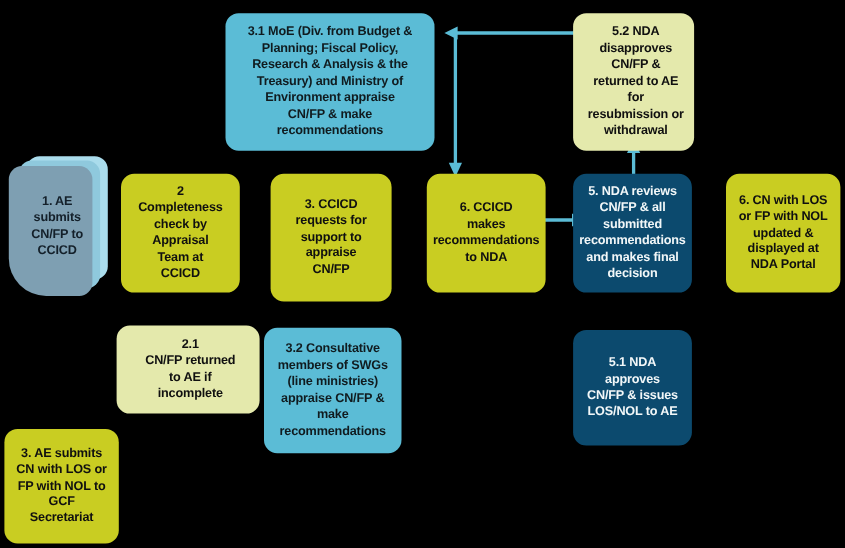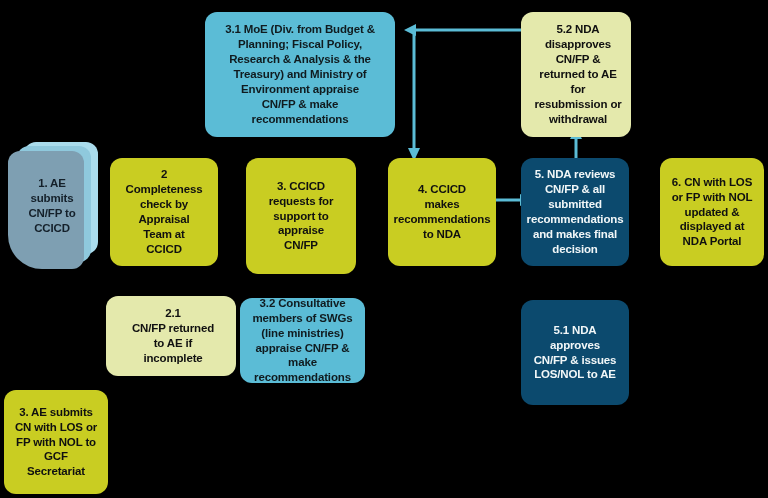--- a/index.html
+++ b/index.html
@@ -118,28 +118,28 @@
 CN/FP</div>
 
   <div class="node fill-blue" style="left:205px; top:12px; width:190px; height:125px; font-size:11.5px;">3.1 MoE (Div. from Budget &amp;
 Planning; Fiscal Policy,
 Research &amp; Analysis &amp; the
 Treasury) and Ministry of
 Environment appraise
 CN/FP &amp; make
 recommendations</div>
 
-  <div class="node fill-blue" style="left:240px; top:298px; width:125px; height:85px;">3.2 Consultative
+  <div class="node fill-blue" style="left:240px; top:298px; width:125px; height:114px;">3.2 Consultative
 members of SWGs
 (line ministries)
 appraise CN/FP &amp;
 make
 recommendations</div>
 
-  <div class="node fill-olive" style="left:388px; top:158px; width:108px; height:108px;">4. CCICD
+  <div class="node fill-olive" style="left:388px; top:158px; width:108px; height:108px;">6. CCICD
 makes
 recommendations
 to NDA</div>
 
   <div class="node fill-teal" style="left:521px; top:158px; width:108px; height:108px;">5. NDA reviews
 CN/FP &amp; all
 submitted
 recommendations
 and makes final
 decision</div>

